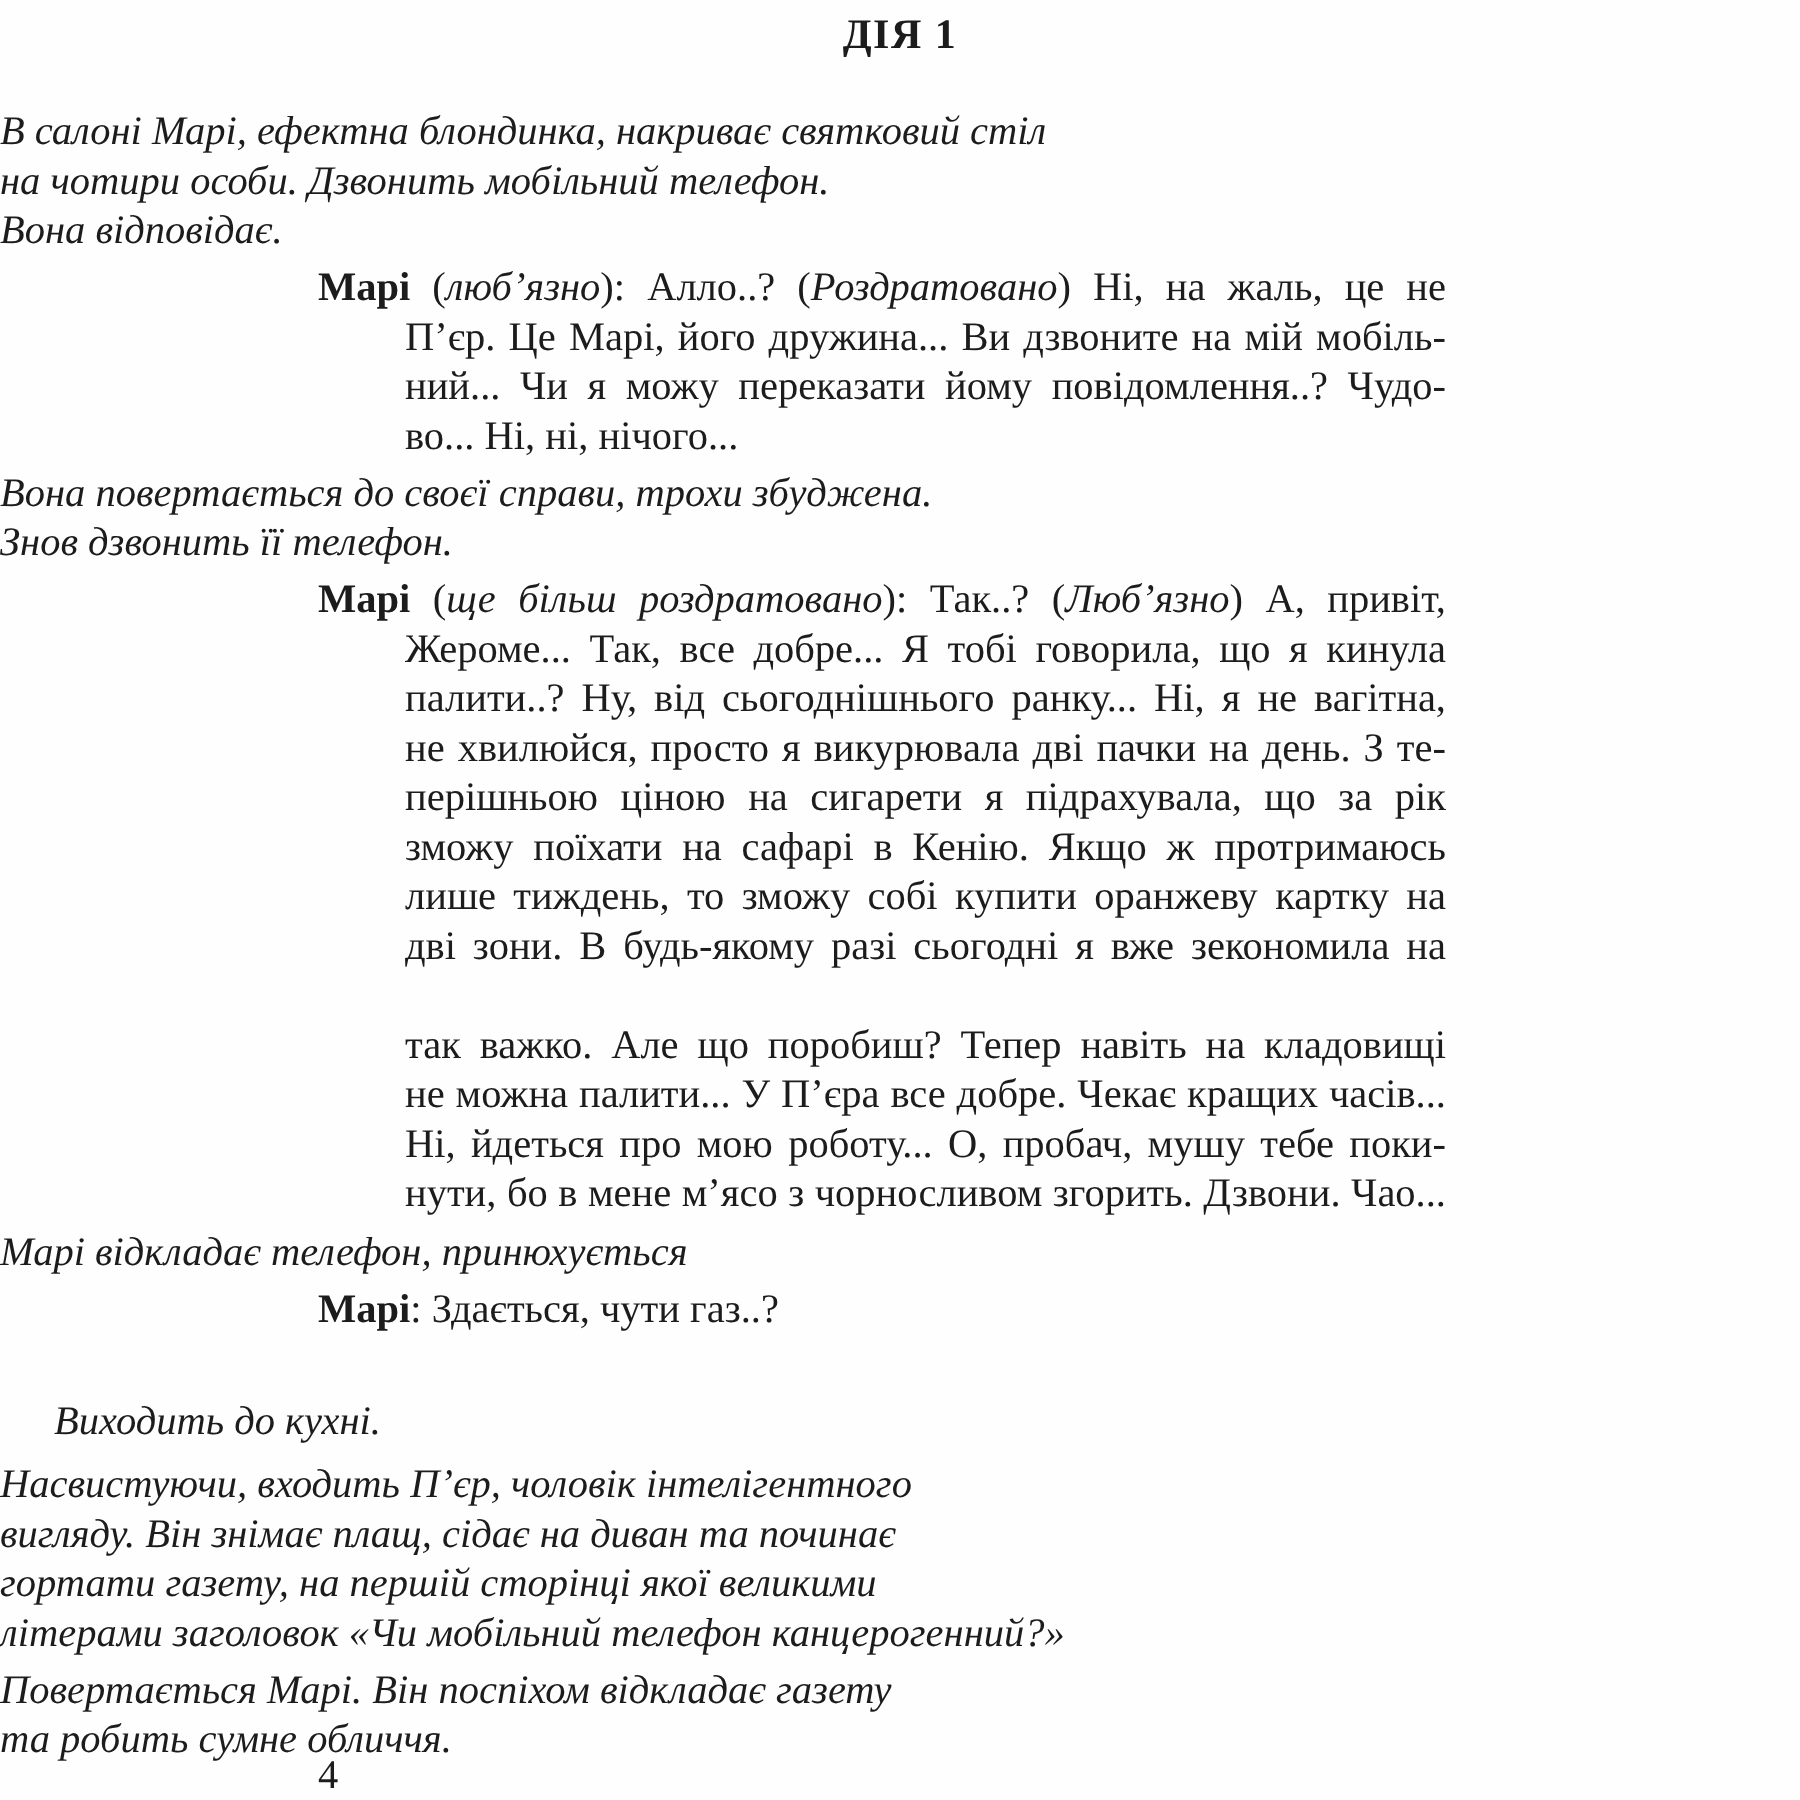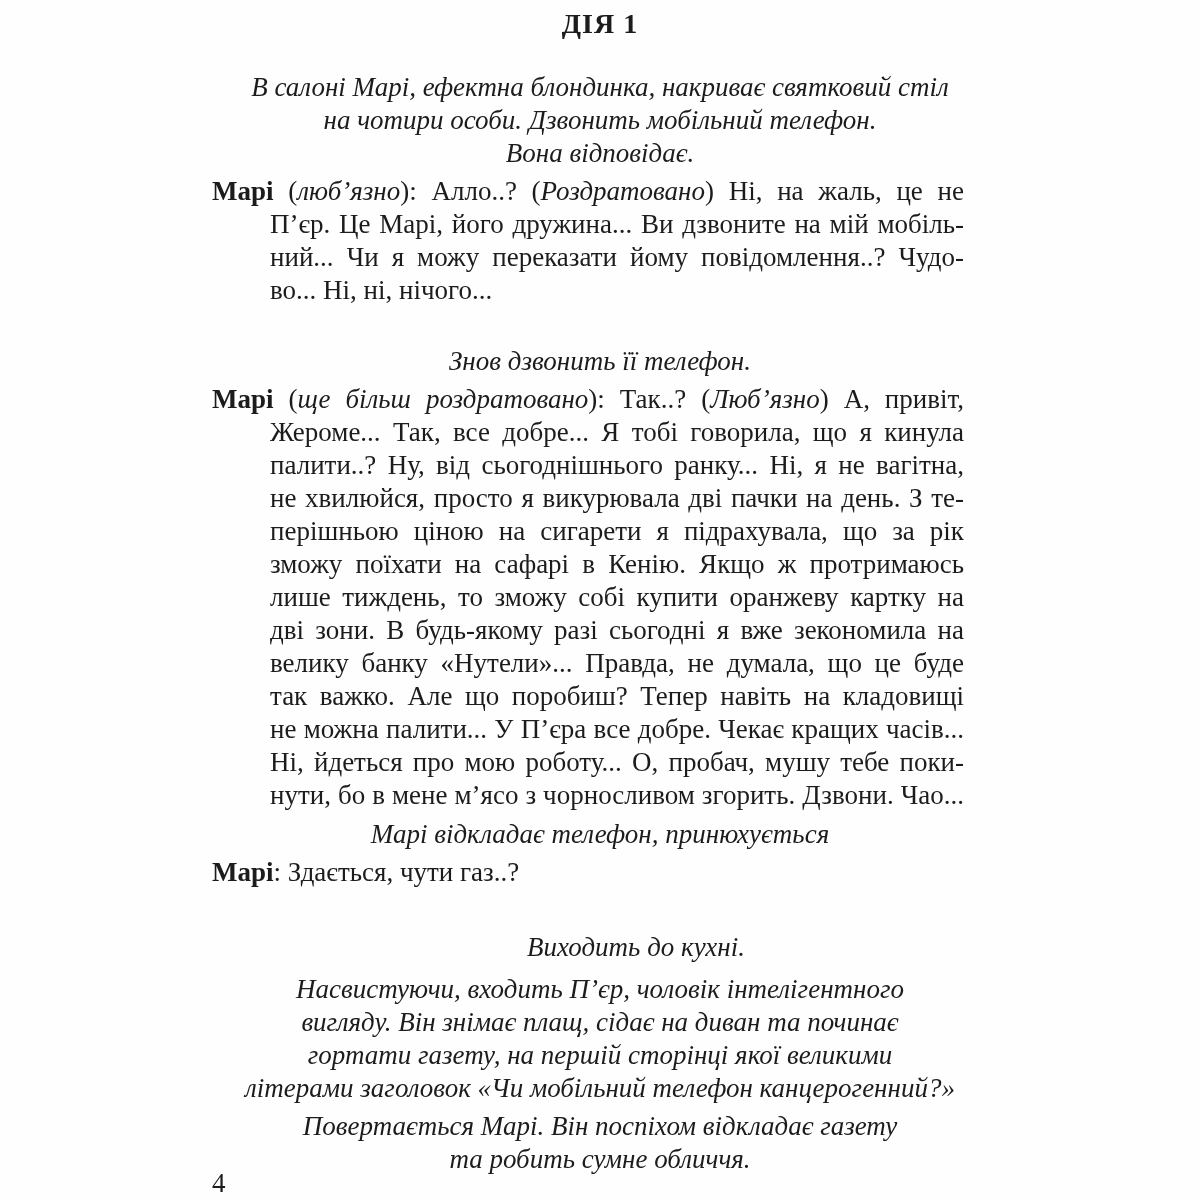--- a/index.html
+++ b/index.html
@@ -31,21 +31,20 @@
       letter-spacing: 1px;
     }
     .line {
       position: absolute;
       white-space: nowrap;
       font-size: 27px;
       line-height: 34px;
     }
     .center {
       left: 0; width: 1200px;
-      text-align: center;
     }
     .stage {
       font-style: italic;
     }
     .speech-first { left: 212px; width: 752px; }
     .speech-cont  { left: 270px; width: 694px; }
     .justify {
       text-align: justify;
       text-align-last: justify;
     }
@@ -70,33 +69,33 @@
   <div class="line center stage" style="top:103px;">на чотири особи. Дзвонить мобільний телефон.</div>
   <div class="line center stage" style="top:136px;">Вона відповідає.</div>
 
   <div class="line speech-first justify" style="top:174px;">
     <span class="speaker">Марі</span><span> (</span><span class="rem">люб’язно</span><span>): </span><span>Алло..? (</span><span class="rem">Роздратовано</span><span>) Ні, на жаль, це не</span>
   </div>
   <div class="line speech-cont justify" style="top:207px;">П’єр. Це Марі, його дружина... Ви дзвоните на мій мобіль-</div>
   <div class="line speech-cont justify" style="top:240px;">ний... Чи я можу переказати йому повідомлення..? Чудо-</div>
   <div class="line speech-cont" style="top:273px;">во... Ні, ні, нічого...</div>
 
+  <div class="line center stage" style="top:311px;">Вона повертається до своєї справи, трохи збуджена.</div>
   <div class="line speech-first justify" style="top:382px;">
     <span class="speaker">Марі</span><span> (</span><span class="rem">ще більш роздратовано</span><span>): </span><span>Так..? (</span><span class="rem">Люб’язно</span><span>) А, привіт,</span>
   </div>
 
   <div class="line center stage" style="top:344px;">Знов дзвонить її телефон.</div>
   <div class="line speech-cont justify" style="top:415px;">Жероме... Так, все добре... Я тобі говорила, що я кинула</div>
   <div class="line speech-cont justify" style="top:448px;">палити..? Ну, від сьогоднішнього ранку... Ні, я не вагітна,</div>
   <div class="line speech-cont justify" style="top:481px;">не хвилюйся, просто я викурювала дві пачки на день. З те-</div>
   <div class="line speech-cont justify" style="top:514px;">перішньою ціною на сигарети я підрахувала, що за рік</div>
   <div class="line speech-cont justify" style="top:547px;">зможу поїхати на сафарі в Кенію. Якщо ж протримаюсь</div>
   <div class="line speech-cont justify" style="top:580px;">лише тиждень, то зможу собі купити оранжеву картку на</div>
   <div class="line speech-cont justify" style="top:613px;">дві зони. В будь-якому разі сьогодні я вже зекономила на</div>
-  <div class="line speech-cont justify" style="top:646px;">велику банку «Нутели»... Правда, не думала, що це буде</div>
   <div class="line speech-cont justify" style="top:679px;">так важко. Але що поробиш? Тепер навіть на кладовищі</div>
   <div class="line speech-cont justify" style="top:712px;">не можна палити... У П’єра все добре. Чекає кращих часів...</div>
   <div class="line speech-cont justify" style="top:745px;">Ні, йдеться про мою роботу... О, пробач, мушу тебе поки-</div>
   <div class="line speech-cont justify" style="top:778px;">нути, бо в мене м’ясо з чорносливом згорить. Дзвони. Чао...</div>
 
   <div class="line center stage" style="top:817px;">Марі відкладає телефон, принюхується</div>
 
   <div class="line speech-first" style="top:855px;">
     <span class="speaker">Марі</span><span>: </span><span>Здається, чути газ..?</span>
   </div>

